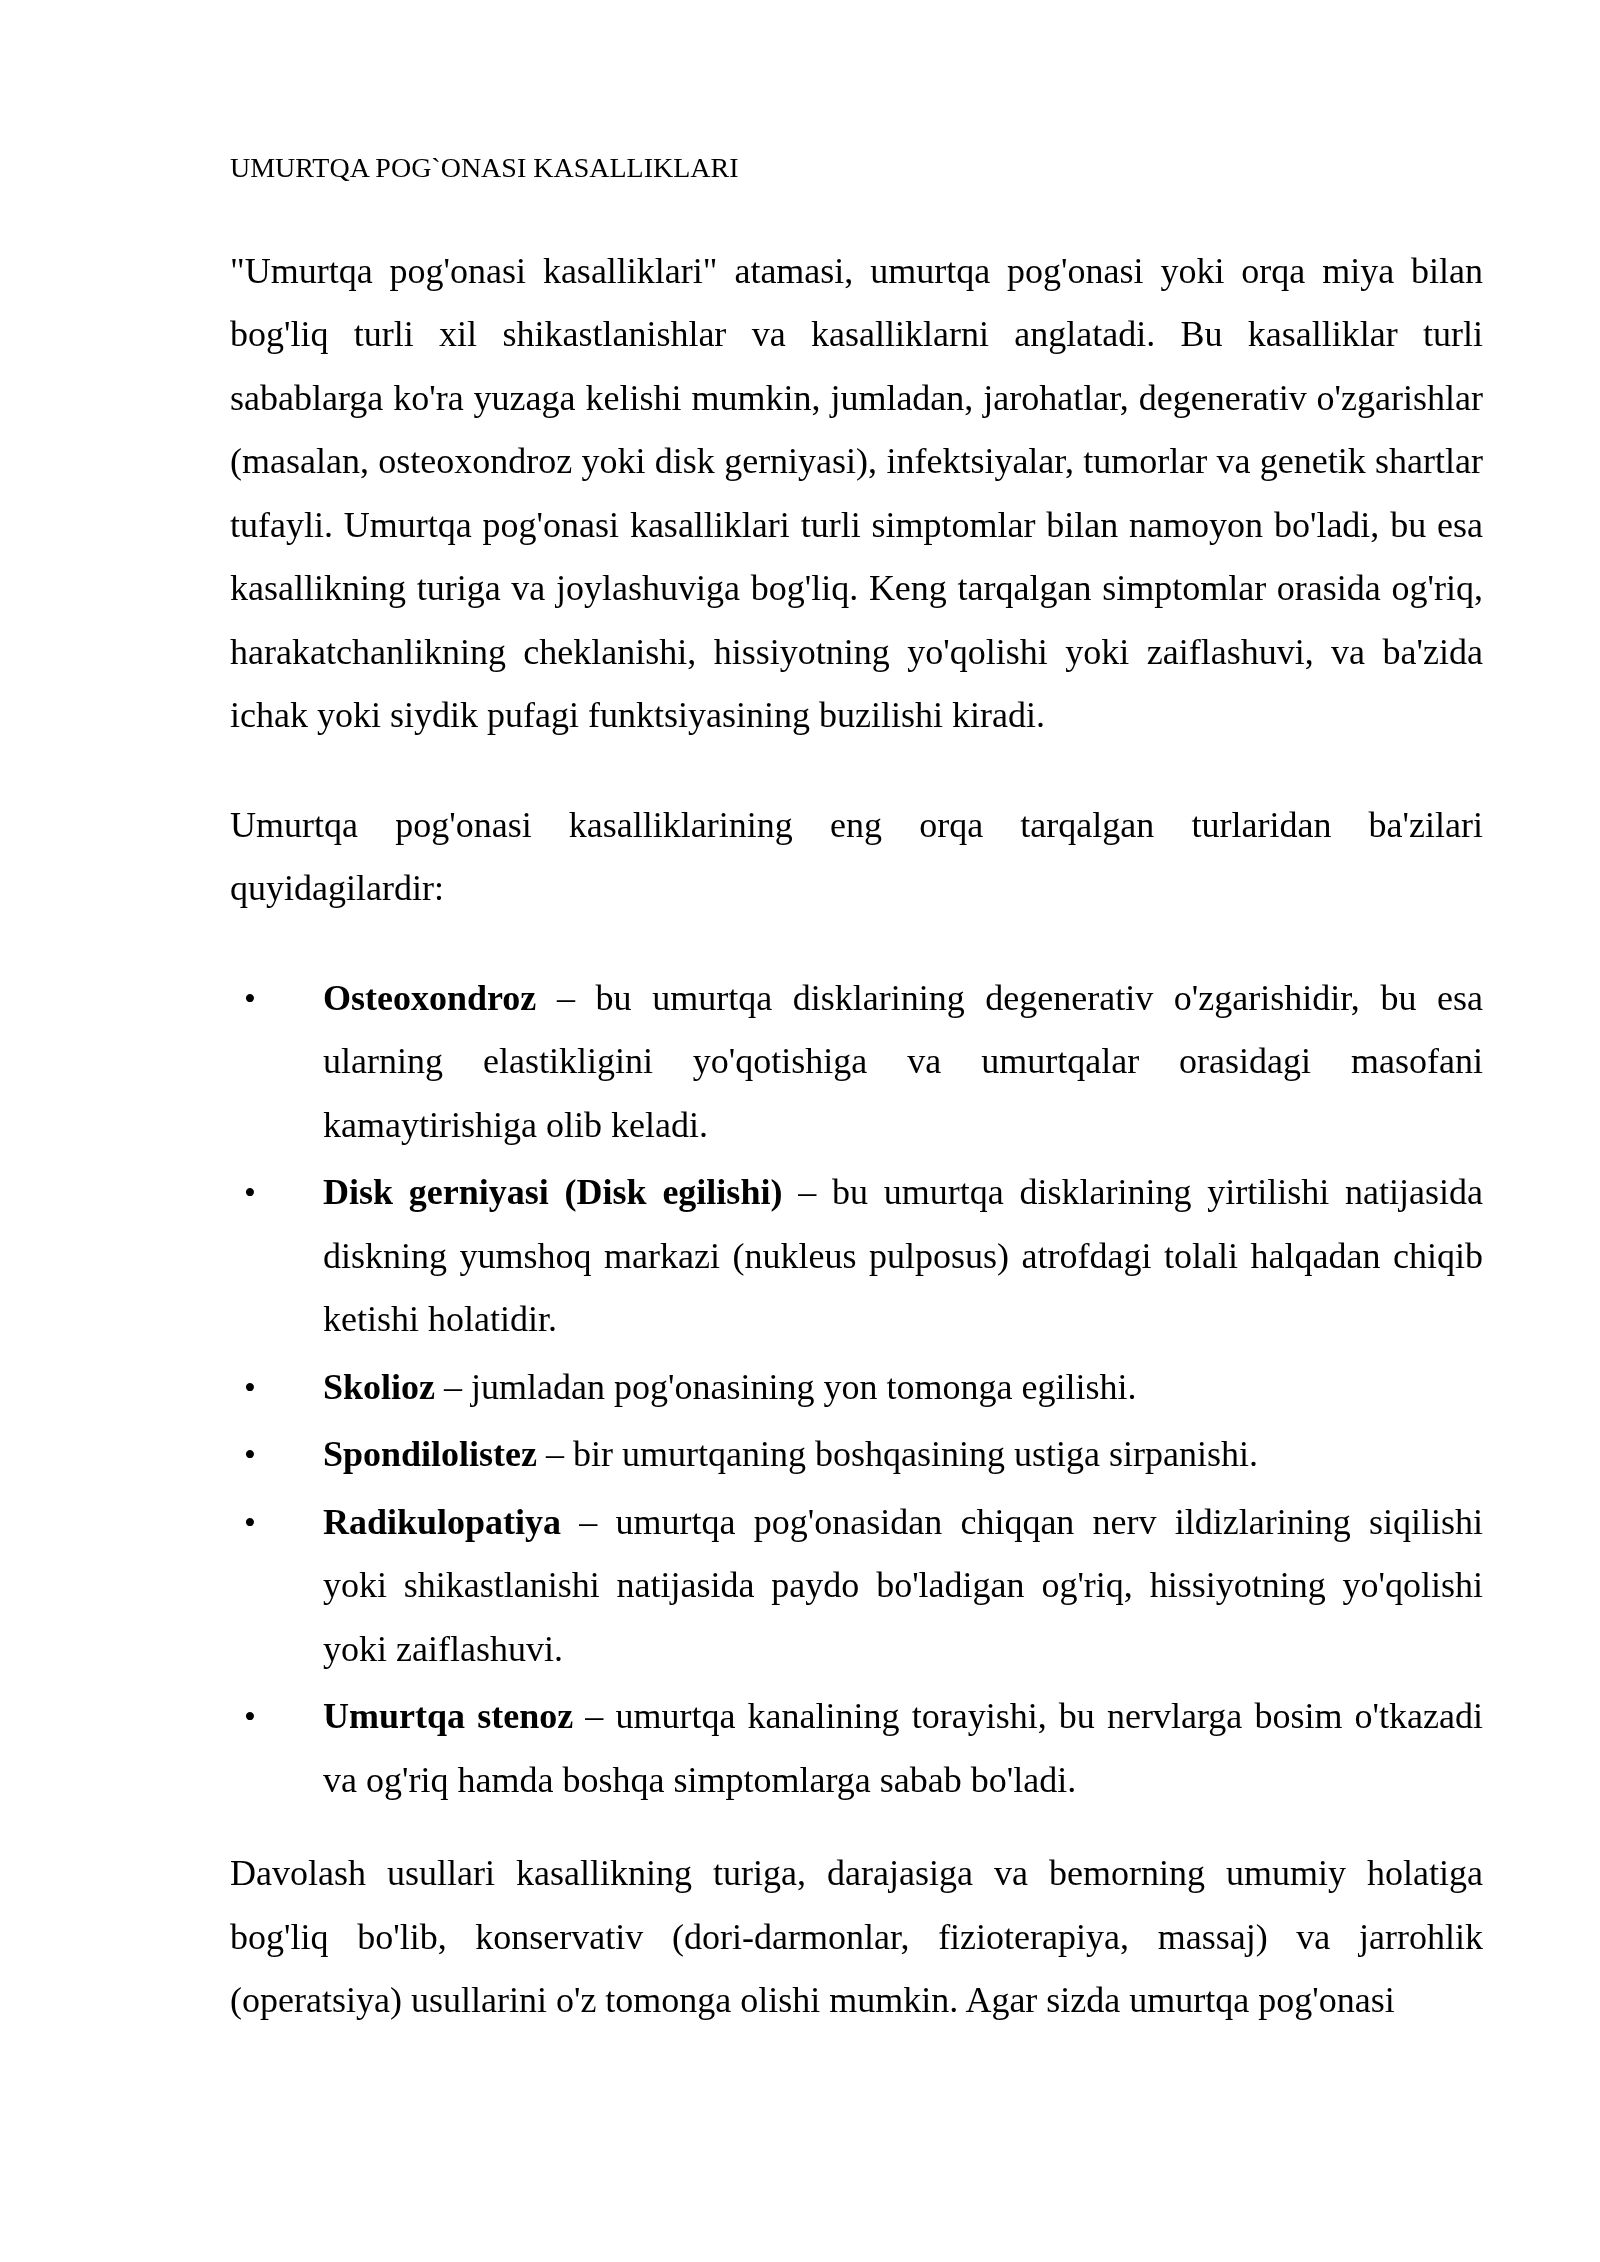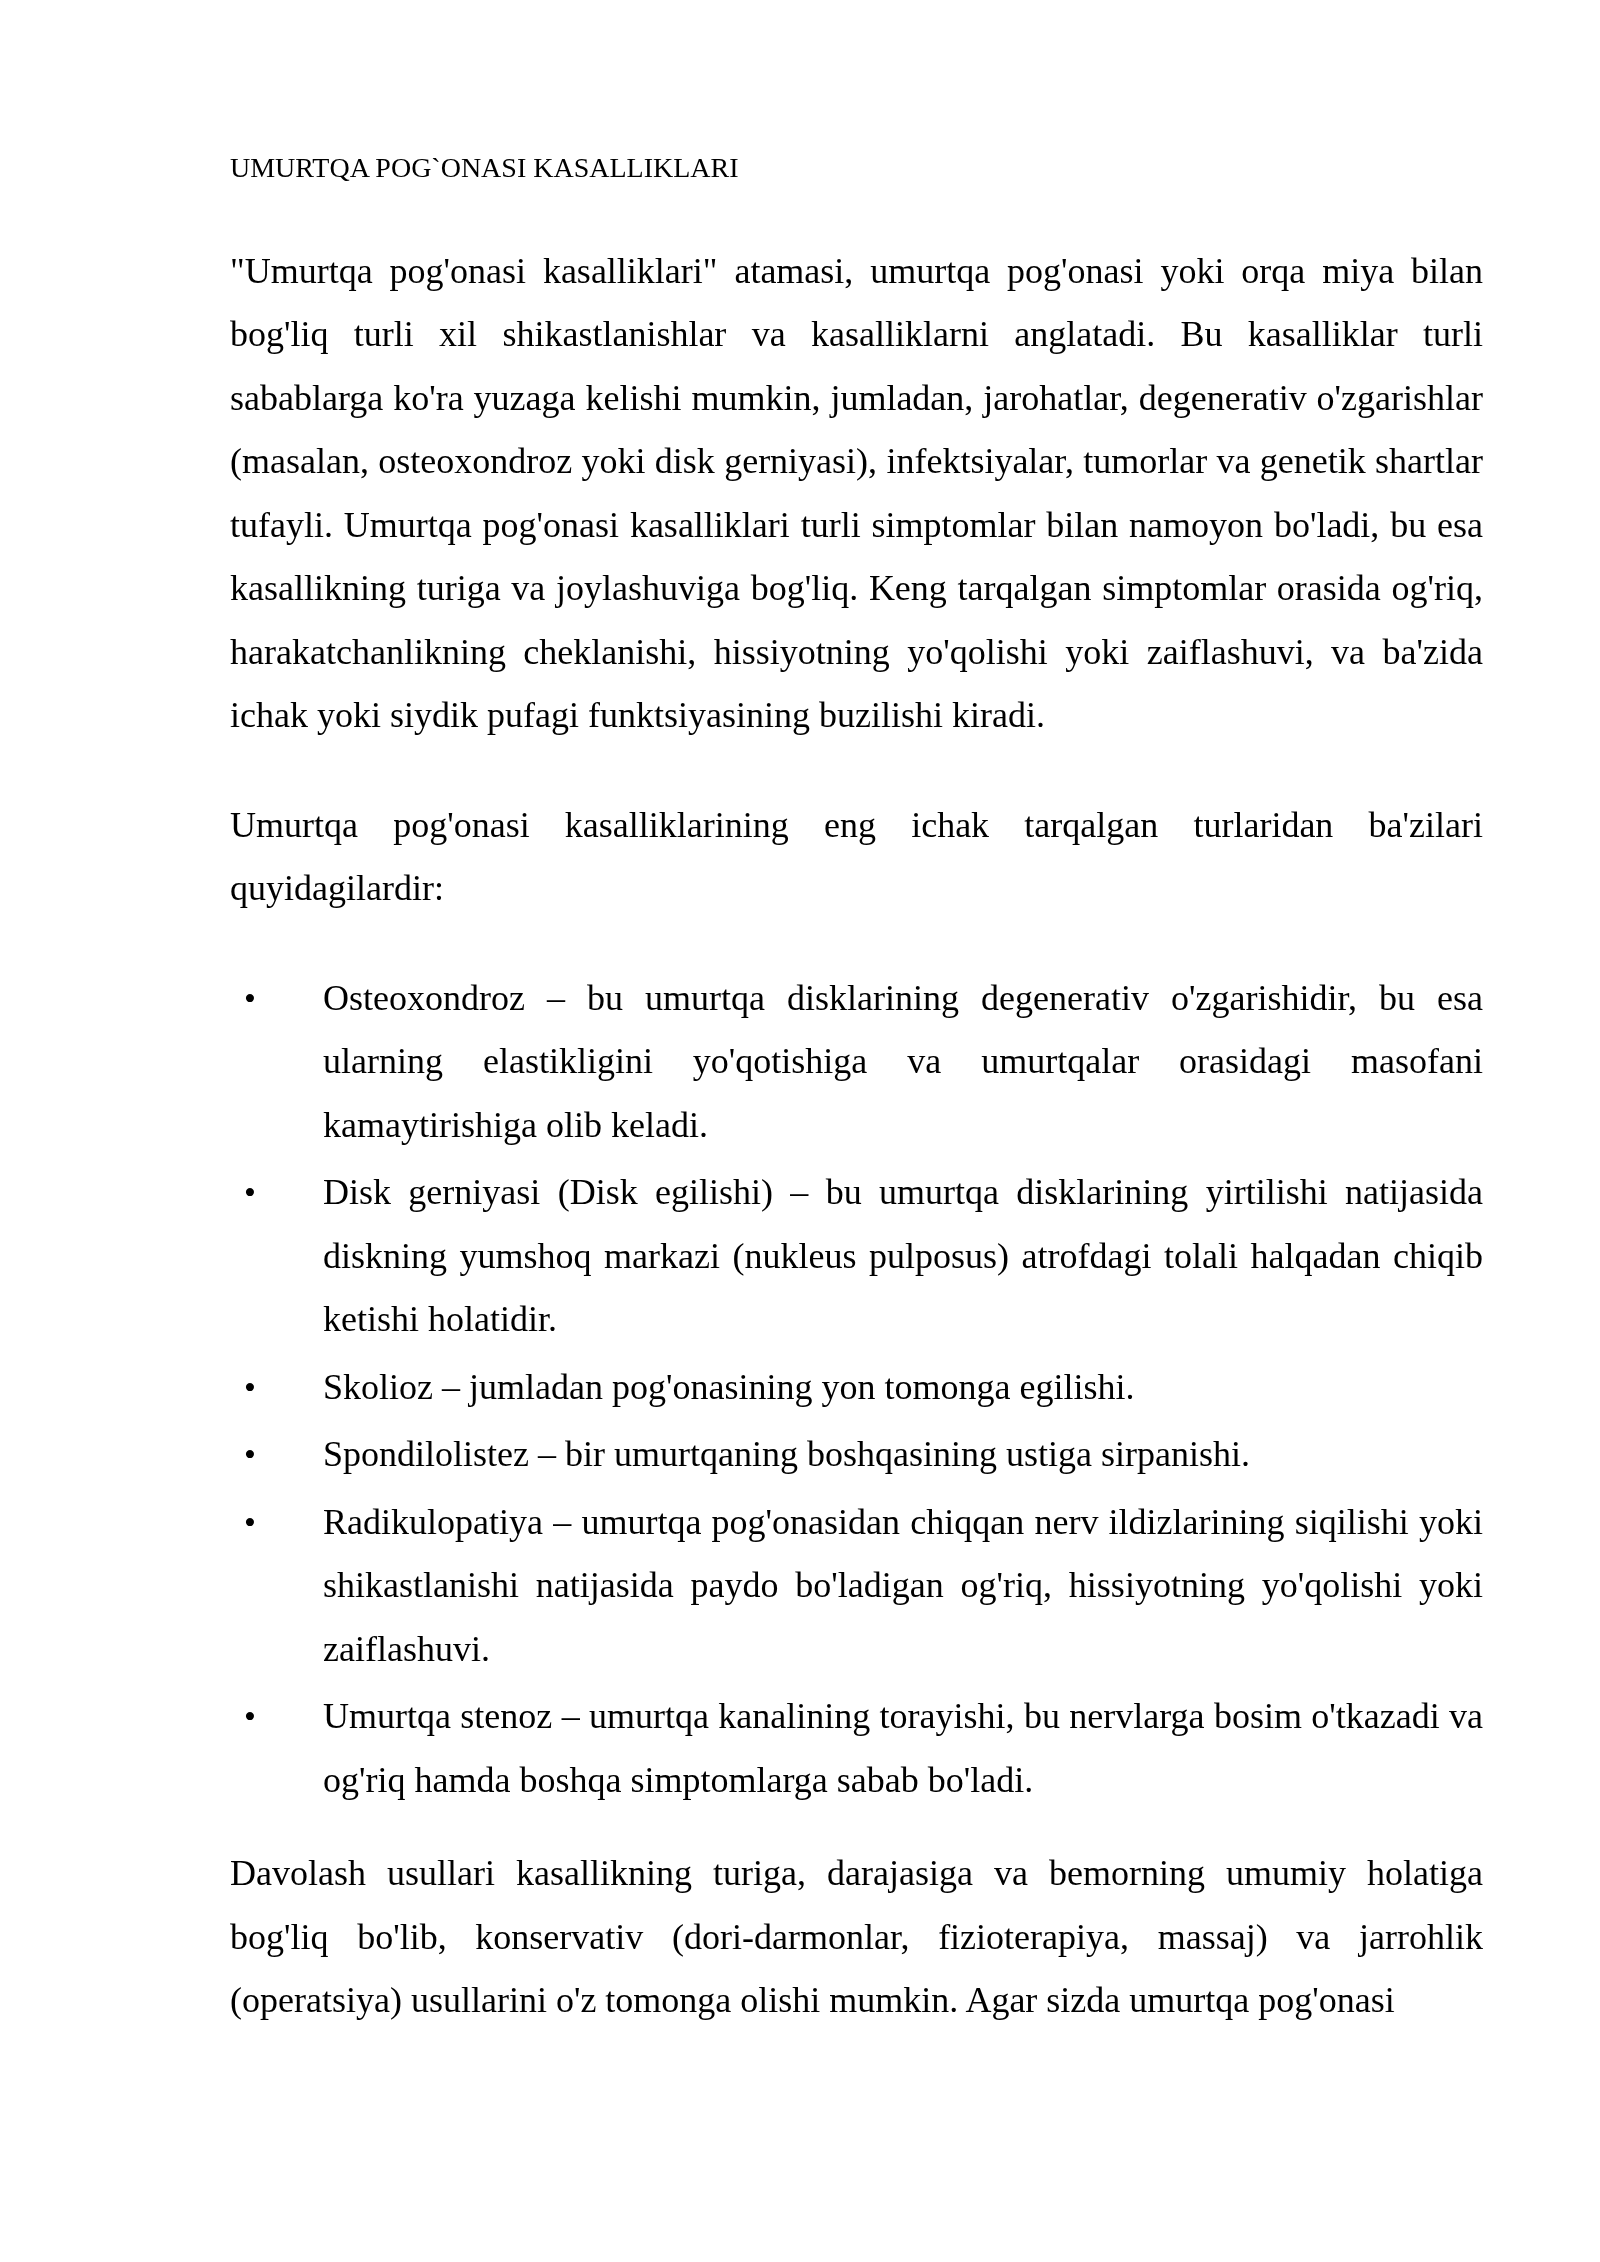--- a/index.html
+++ b/index.html
@@ -48,33 +48,33 @@
     text-align: justify;
   }
   .bullet-marker {
     position: absolute;
     left: 14px;
     top: 0;
     font-size: 34px;
     line-height: 63.5px;
   }
   .bullet-term {
-    font-weight: 400;
+    font-weight: 700;
   }
 </style>
 </head>
 <body>
 
 <div class="page-content">
 
   <h1 class="doc-title">UMURTQA POG`ONASI KASALLIKLARI</h1>
 
   <p class="para">"Umurtqa pog'onasi kasalliklari" atamasi, umurtqa pog'onasi yoki orqa miya bilan bog'liq turli xil shikastlanishlar va kasalliklarni anglatadi. Bu kasalliklar turli sabablarga ko'ra yuzaga kelishi mumkin, jumladan, jarohatlar, degenerativ o'zgarishlar (masalan, osteoxondroz yoki disk gerniyasi), infektsiyalar, tumorlar va genetik shartlar tufayli. Umurtqa pog'onasi kasalliklari turli simptomlar bilan namoyon bo'ladi, bu esa kasallikning turiga va joylashuviga bog'liq. Keng tarqalgan simptomlar orasida og'riq, harakatchanlikning cheklanishi, hissiyotning yo'qolishi yoki zaiflashuvi, va ba'zida ichak yoki siydik pufagi funktsiyasining buzilishi kiradi.</p>
 
-  <p class="para">Umurtqa pog'onasi kasalliklarining eng ichak tarqalgan turlaridan ba'zilari quyidagilardir:</p>
+  <p class="para">Umurtqa pog'onasi kasalliklarining eng orqa tarqalgan turlaridan ba'zilari quyidagilardir:</p>
 
   <ul class="bullet-list">
 
     <li class="bullet-item">
       <span class="bullet-marker">•</span><span class="bullet-term">Osteoxondroz</span><span> – bu umurtqa disklarining degenerativ o'zgarishidir, bu esa ularning elastikligini yo'qotishiga va umurtqalar orasidagi masofani kamaytirishiga olib keladi.</span>
     </li>
 
     <li class="bullet-item">
       <span class="bullet-marker">•</span><span class="bullet-term">Disk gerniyasi (Disk egilishi)</span><span> – bu umurtqa disklarining yirtilishi natijasida diskning yumshoq markazi (nukleus pulposus) atrofdagi tolali halqadan chiqib ketishi holatidir.</span>
     </li>

